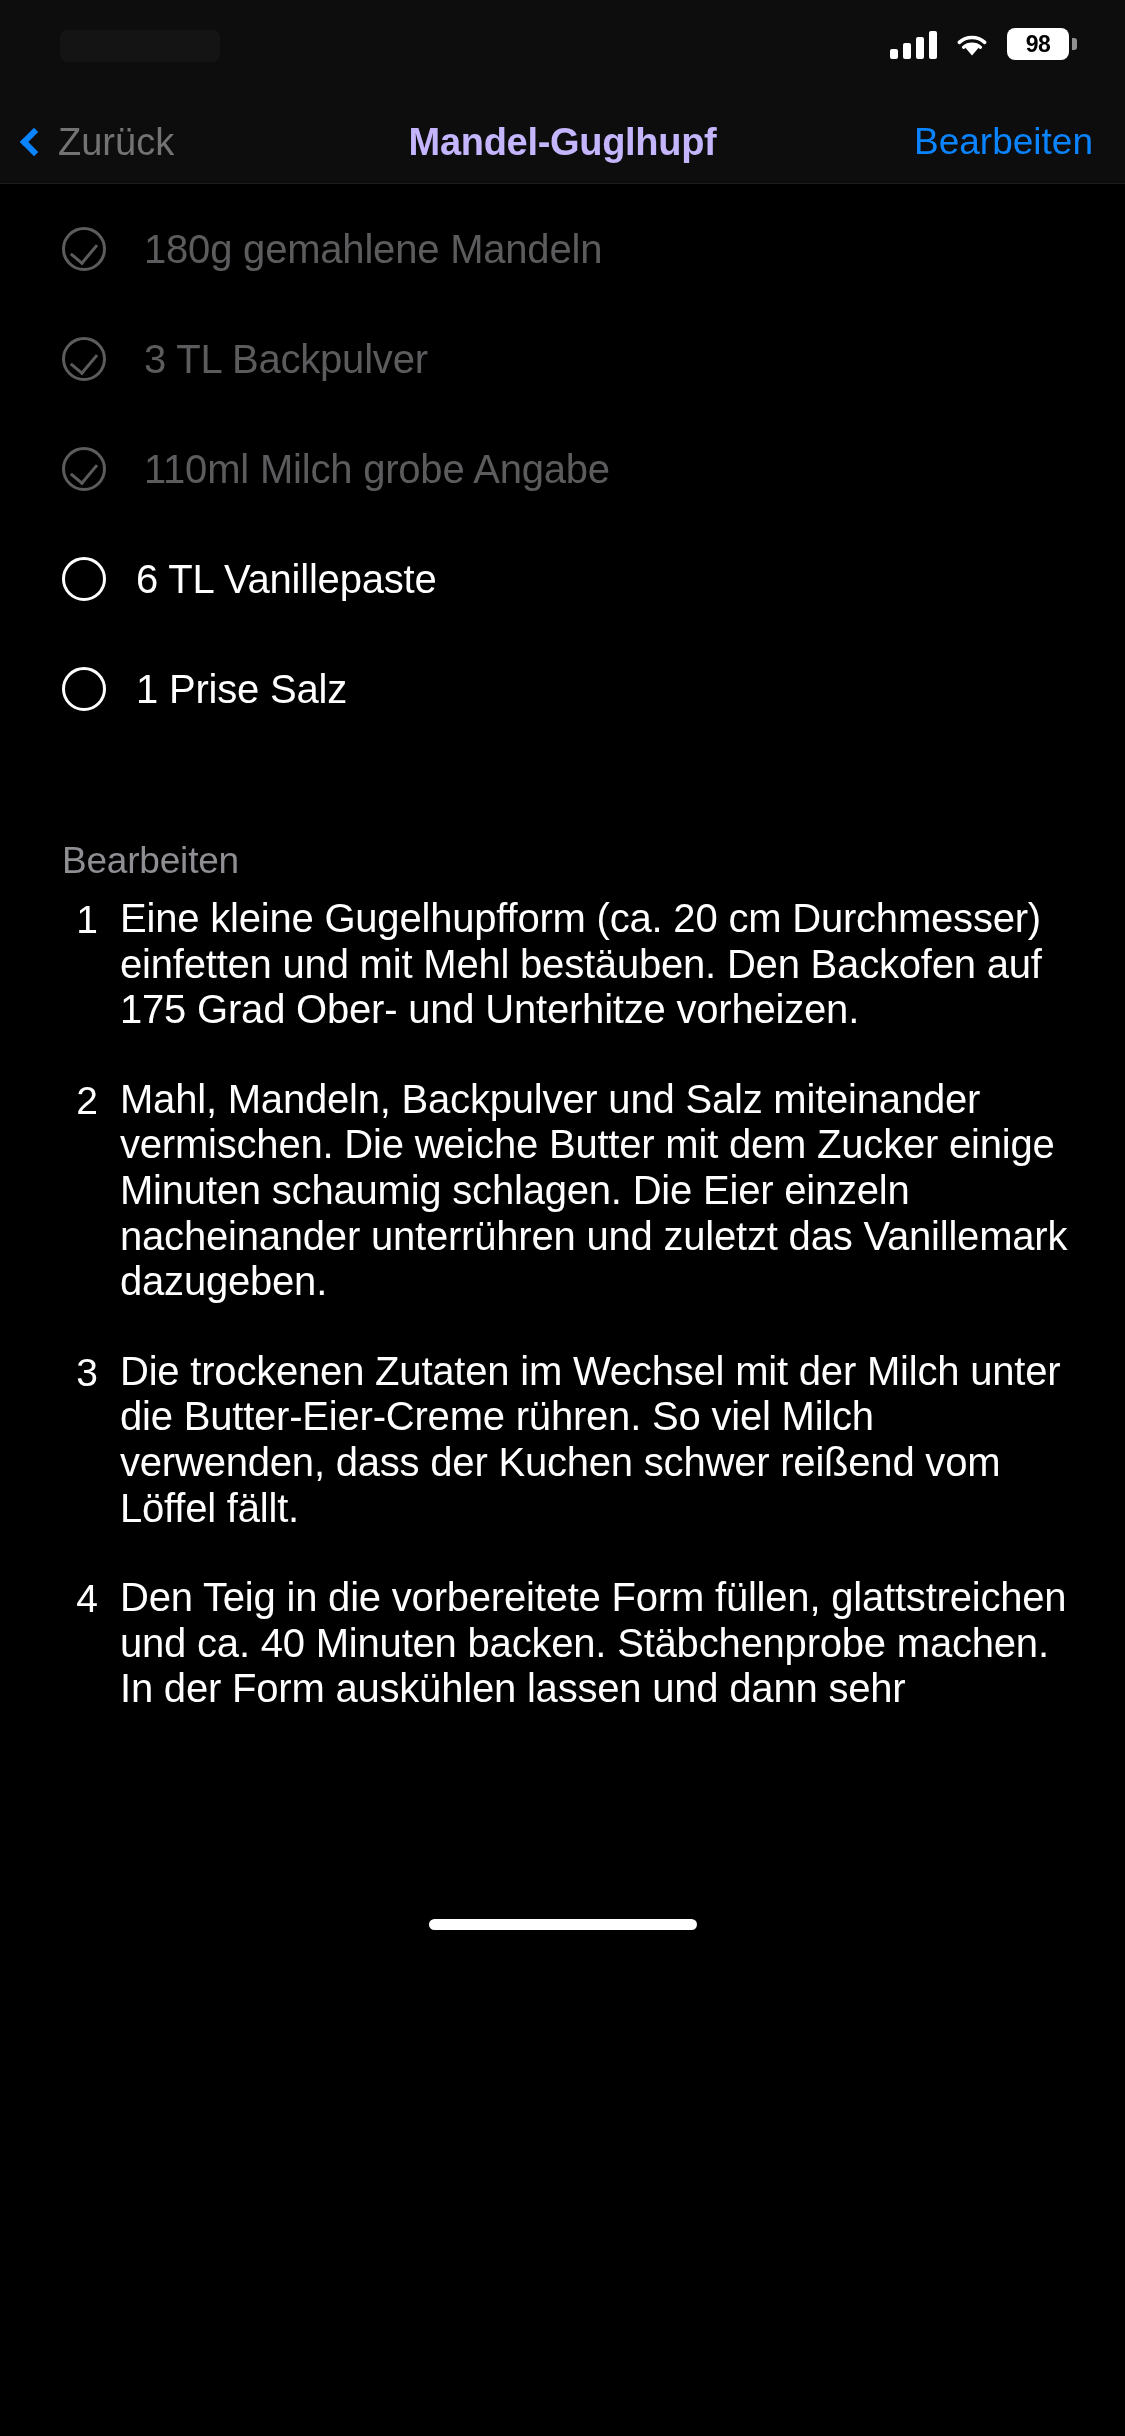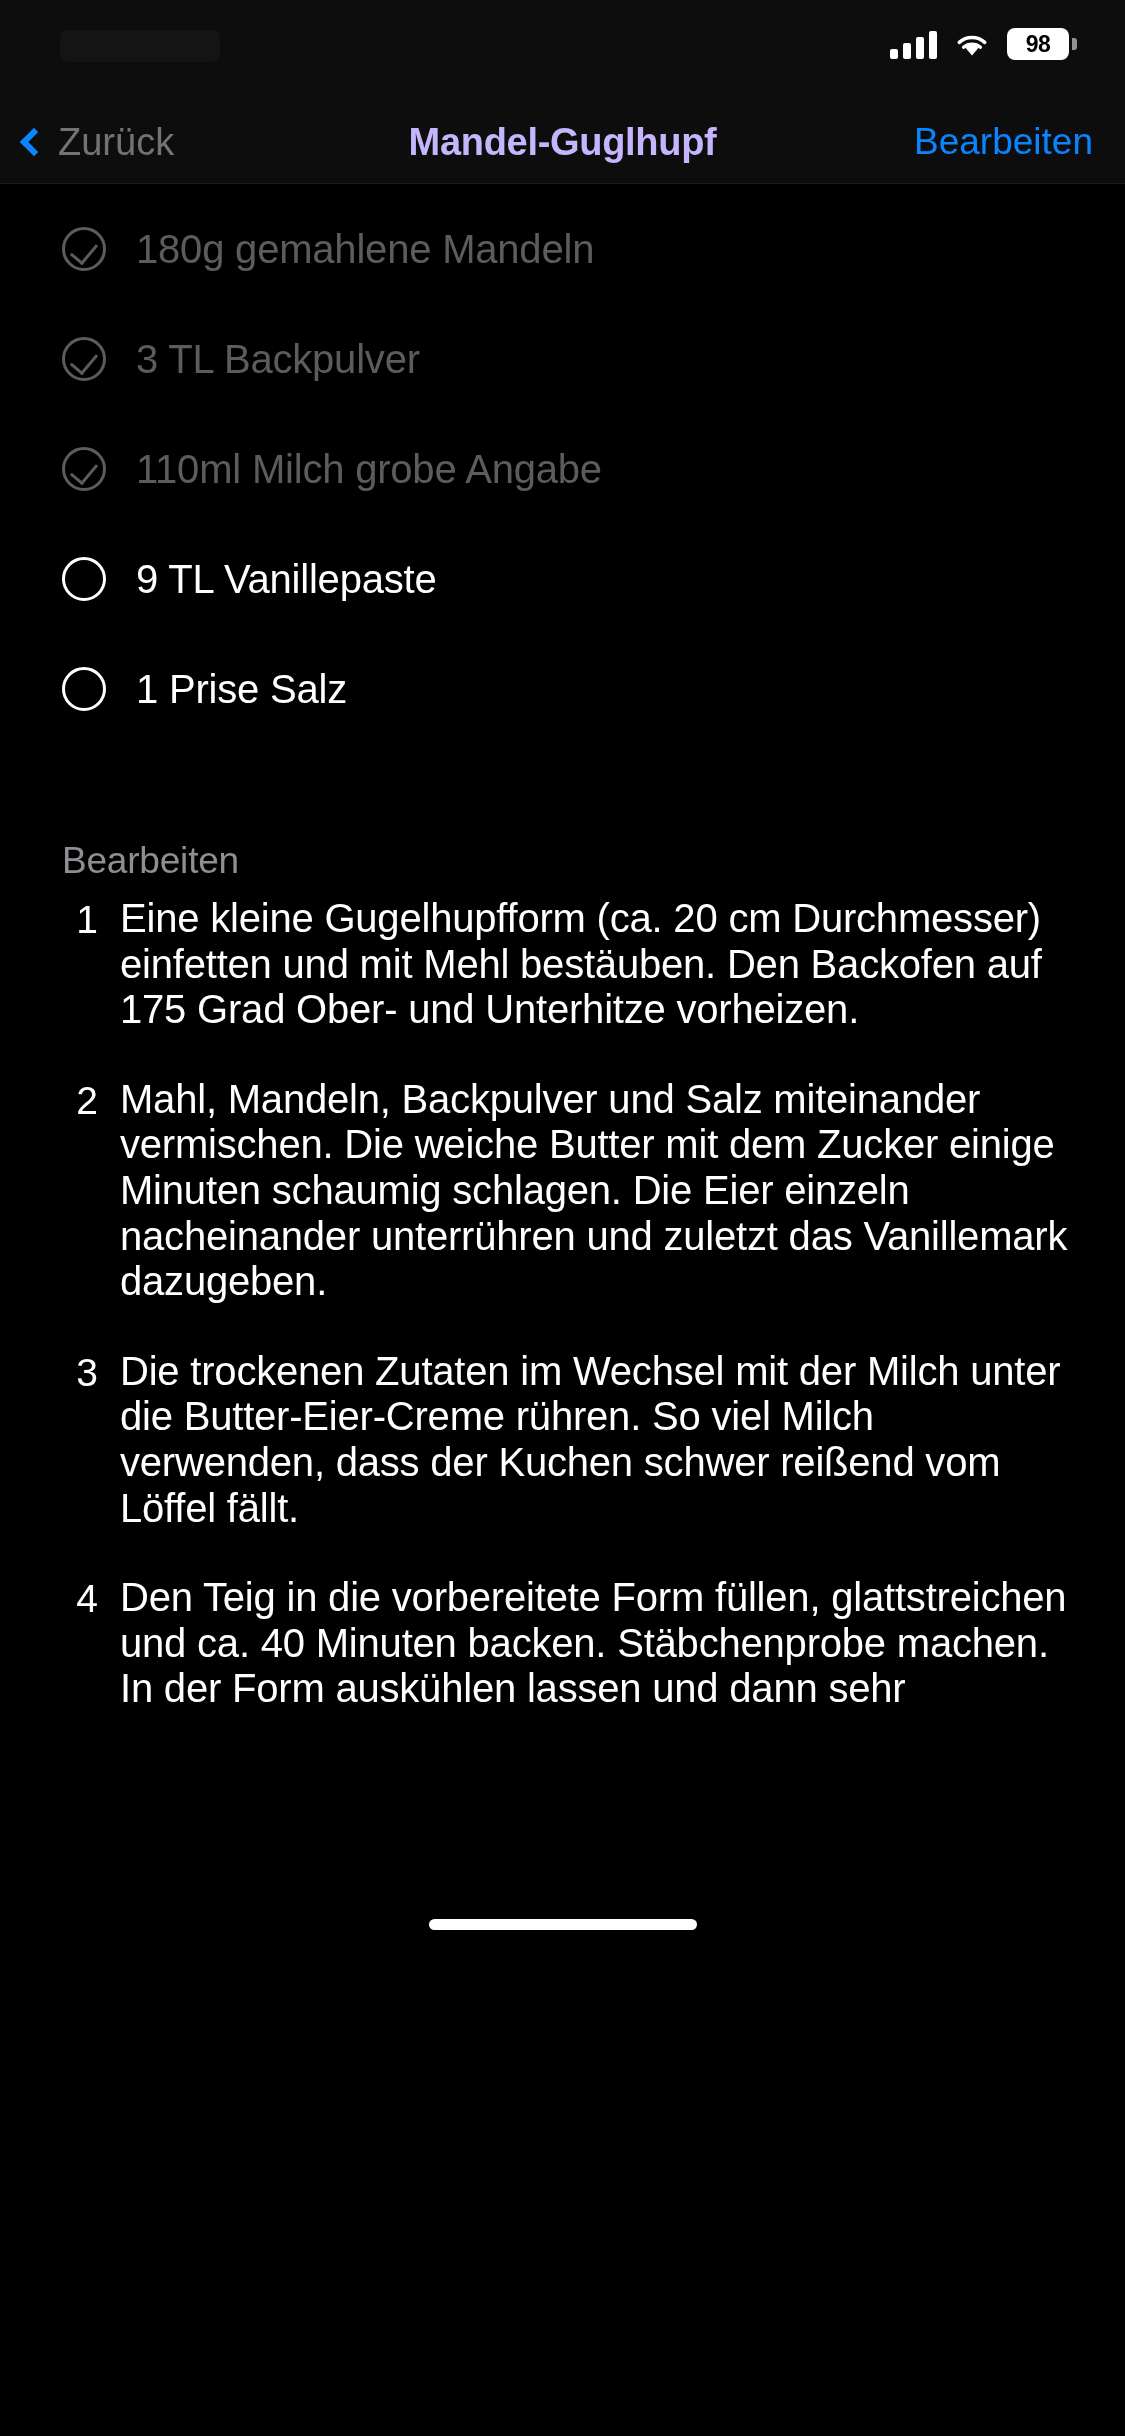--- a/index.html
+++ b/index.html
@@ -158,21 +158,21 @@
     width: 13px; height: 22px;
     border-right: 3px solid #5c5c5e;
     border-bottom: 3px solid #5c5c5e;
     transform: rotate(40deg);
   }
   .ing-text {
     font-size: 40px;
     color: #fff;
     letter-spacing: -0.2px;
   }
-  .ing-row.done .ing-text { color: #5c5c5e; }
+  .ing-row.done .ing-text { color: #5c5c5e; margin-left: 8px; }
 
   .section-title {
     padding: 96px 62px 14px;
     font-size: 37px;
     color: #8e8e93;
     letter-spacing: -0.2px;
   }
 
   .steps { padding: 0 46px 0 62px; }
   .step {
@@ -251,21 +251,21 @@
       <div class="ing-row done">
         <span class="circle done"></span>
         <span class="ing-text">3 TL Backpulver</span>
       </div>
       <div class="ing-row done">
         <span class="circle done"></span>
         <span class="ing-text">110ml Milch grobe Angabe</span>
       </div>
       <div class="ing-row">
         <span class="circle"></span>
-        <span class="ing-text">9 TL Vanillepaste</span>
+        <span class="ing-text">6 TL Vanillepaste</span>
       </div>
       <div class="ing-row">
         <span class="circle"></span>
         <span class="ing-text">1 Prise Salz</span>
       </div>
     </div>
 
     <div class="section-title">Bearbeiten</div>
 
     <div class="steps">

